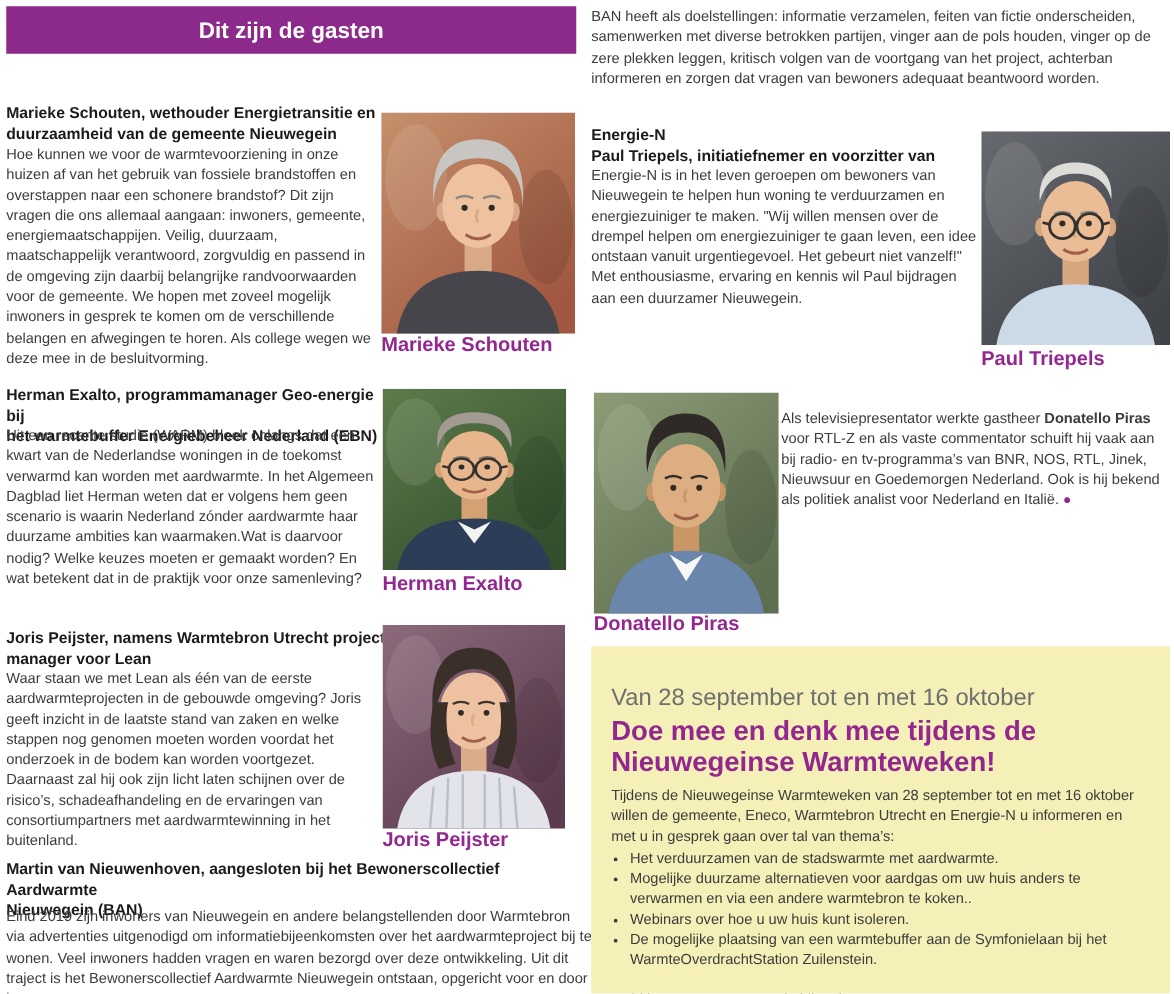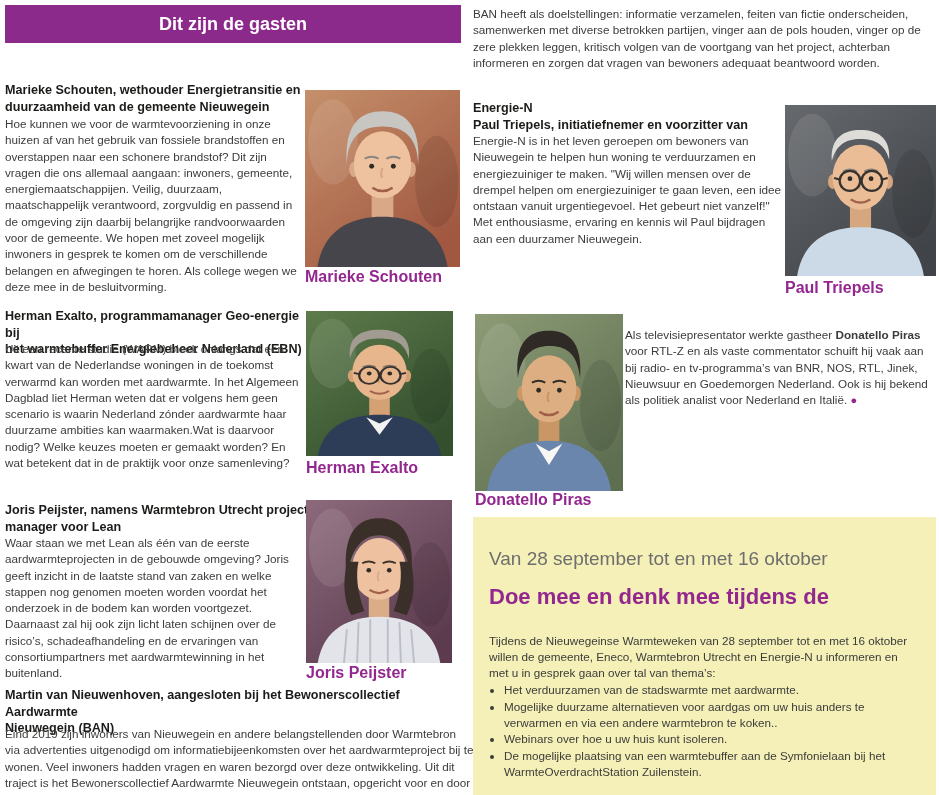--- a/index.html
+++ b/index.html
@@ -9,22 +9,22 @@
   .banner{position:absolute;left:5px;top:5px;width:456px;height:38px;background:#8c2a8c;
           color:#fff;font-weight:bold;font-size:18px;display:flex;align-items:center;justify-content:center}
   .txt{position:absolute;font-size:11.7px;line-height:16.3px;color:#3c3c3b}
   .h{position:absolute;font-size:12.6px;line-height:16.6px;font-weight:bold;color:#1b1b19}
   .caption{position:absolute;font-size:16px;font-weight:bold;color:#93278f;line-height:13px}
   .photo{position:absolute;overflow:hidden;background:#d8d8d8}
   .photo svg{display:block}
   .event-box{position:absolute;left:473px;top:517px;width:463px;height:278px;background:#f4f0b7;
              padding:31px 16px 0 16px}
   .kicker{font-size:19px;line-height:22px;color:#6f6e6e;font-weight:normal}
-  .ebox-title{font-size:22px;line-height:24.5px;font-weight:bold;color:#93278f;margin-top:15px}
-  .txt-in{font-size:11.7px;line-height:16.3px;margin-top:23px;color:#3c3c3b}
+  .ebox-title{font-size:22px;line-height:24.5px;font-weight:bold;color:#93278f;margin-top:3px}
+  .txt-in{font-size:11.7px;line-height:16.3px;margin-top:7px;color:#3c3c3b}
   ul.bullets{margin:1px 0 0 0;padding-left:15px;list-style:disc}
   ul.bullets li{font-size:11.7px;line-height:16.3px;color:#3c3c3b}
   .signoff{margin-top:15px;font-size:11.7px;line-height:16.3px;color:#3c3c3b}
   .url{color:#3c3c3b;text-decoration:none;cursor:pointer}
   .enddot{color:#93278f;font-size:11px}
 </style>
 </head>
 <body>
 
 <div class="page">
@@ -220,20 +220,21 @@
   <div class="h" style="left:5px;top:687px;width:470px">
     <div>Martin van Nieuwenhoven, aangesloten bij het Bewonerscollectief Aardwarmte</div>
     <div>Nieuwegein (BAN)</div>
   </div>
   <div class="txt" style="left:5px;top:726px;width:469px">Eind 2019 zijn inwoners van Nieuwegein en andere belangstellenden door Warmtebron via advertenties uitgenodigd om informatiebijeenkomsten over het aardwarmteproject bij te wonen. Veel inwoners hadden vragen en waren bezorgd over deze ontwikkeling. Uit dit traject is het Bewonerscollectief Aardwarmte Nieuwegein ontstaan, opgericht voor en door inwoners.</div>
 
   <div class="event-box">
     <div class="kicker">Van 28 september tot en met 16 oktober</div>
     <div class="ebox-title">
       <div>Doe mee en denk mee tijdens de</div>
+      <div>Nieuwegeinse Warmteweken!</div>
     </div>
     <div class="txt-in">Tijdens de Nieuwegeinse Warmteweken van 28 september tot en met 16 oktober willen de gemeente, Eneco, Warmtebron Utrecht en Energie-N u informeren en met u in gesprek gaan over tal van thema’s:</div>
     <ul class="bullets">
       <li>Het verduurzamen van de stadswarmte met aardwarmte.</li>
       <li>Mogelijke duurzame alternatieven voor aardgas om uw huis anders te verwarmen en via een andere warmtebron te koken..</li>
       <li>Webinars over hoe u uw huis kunt isoleren.</li>
       <li>De mogelijke plaatsing van een warmtebuffer aan de Symfonielaan bij het WarmteOverdrachtStation Zuilenstein.</li>
     </ul>
     <div class="signoff">
       <span>Meld je aan voor een van de bijeenkomsten op </span><span class="url">www.ikbennieuwegein.nl/warmteweken</span>

